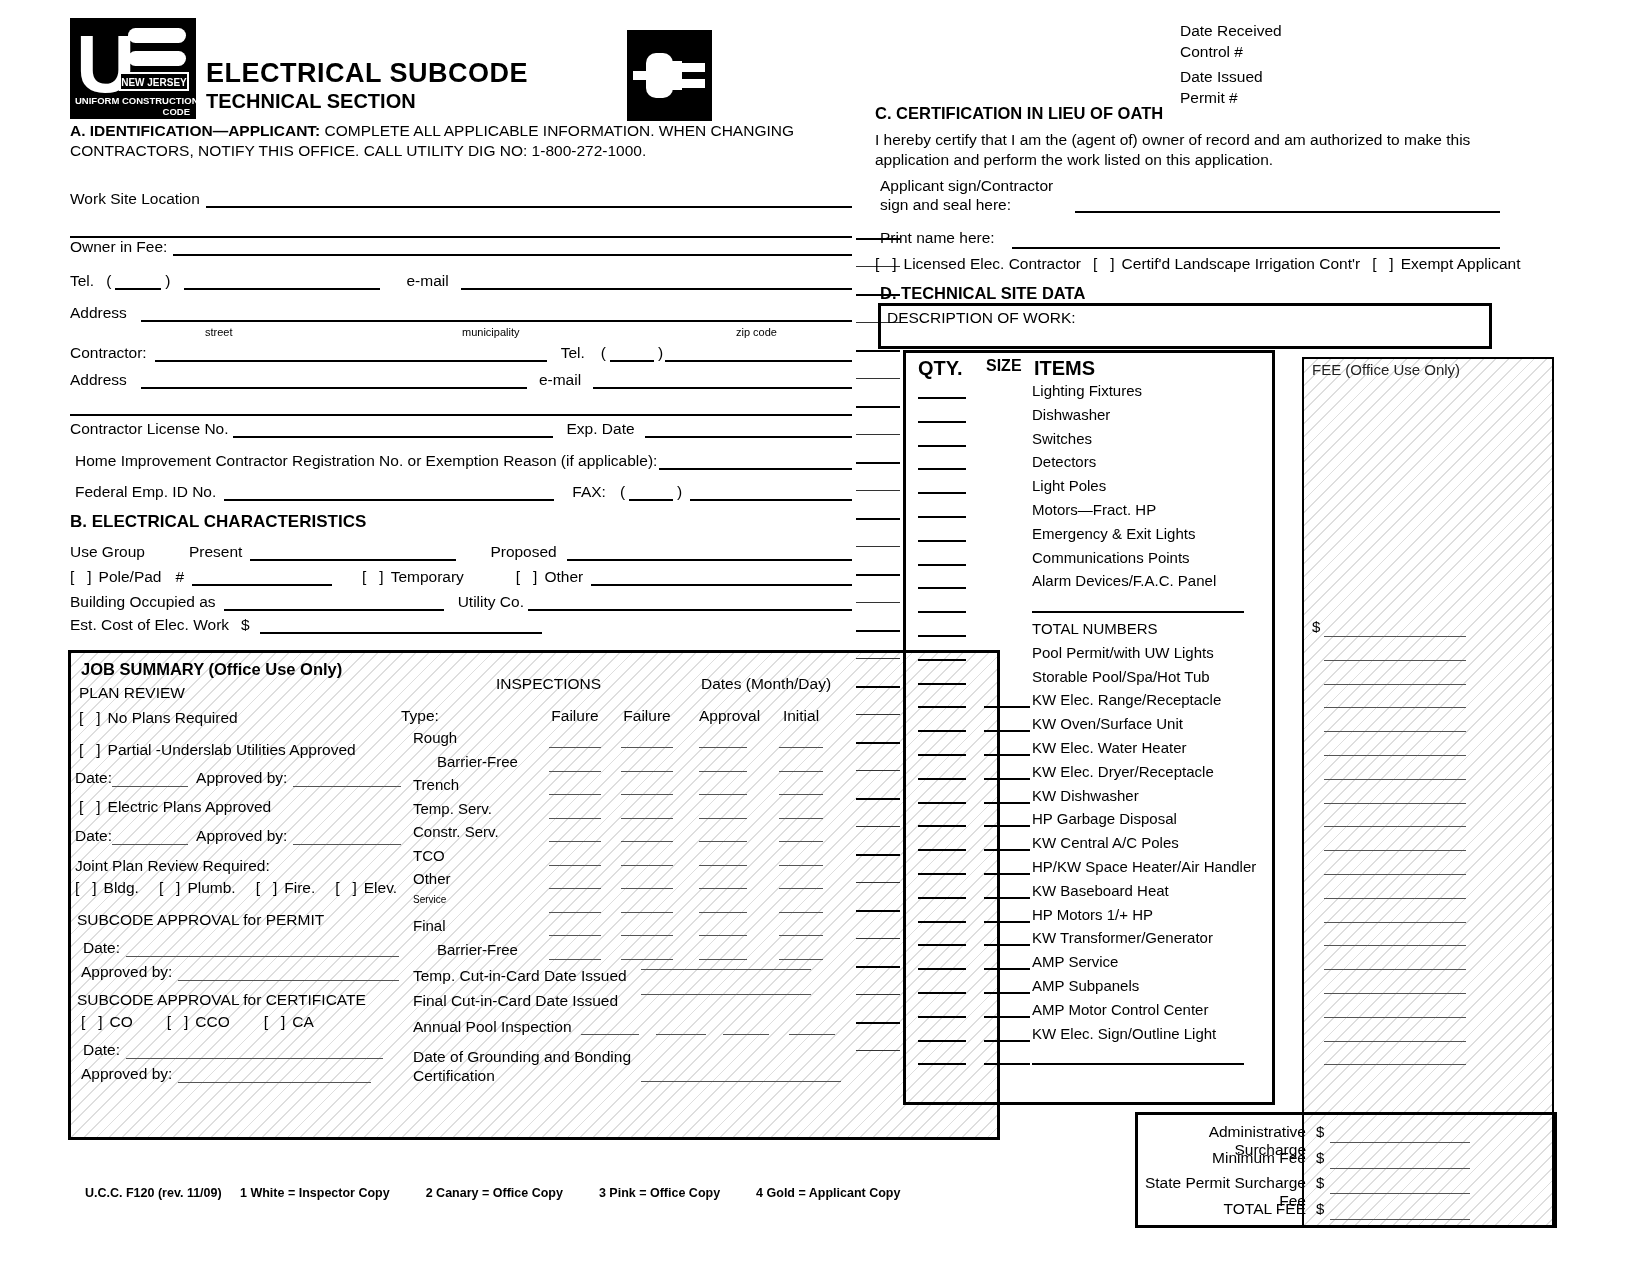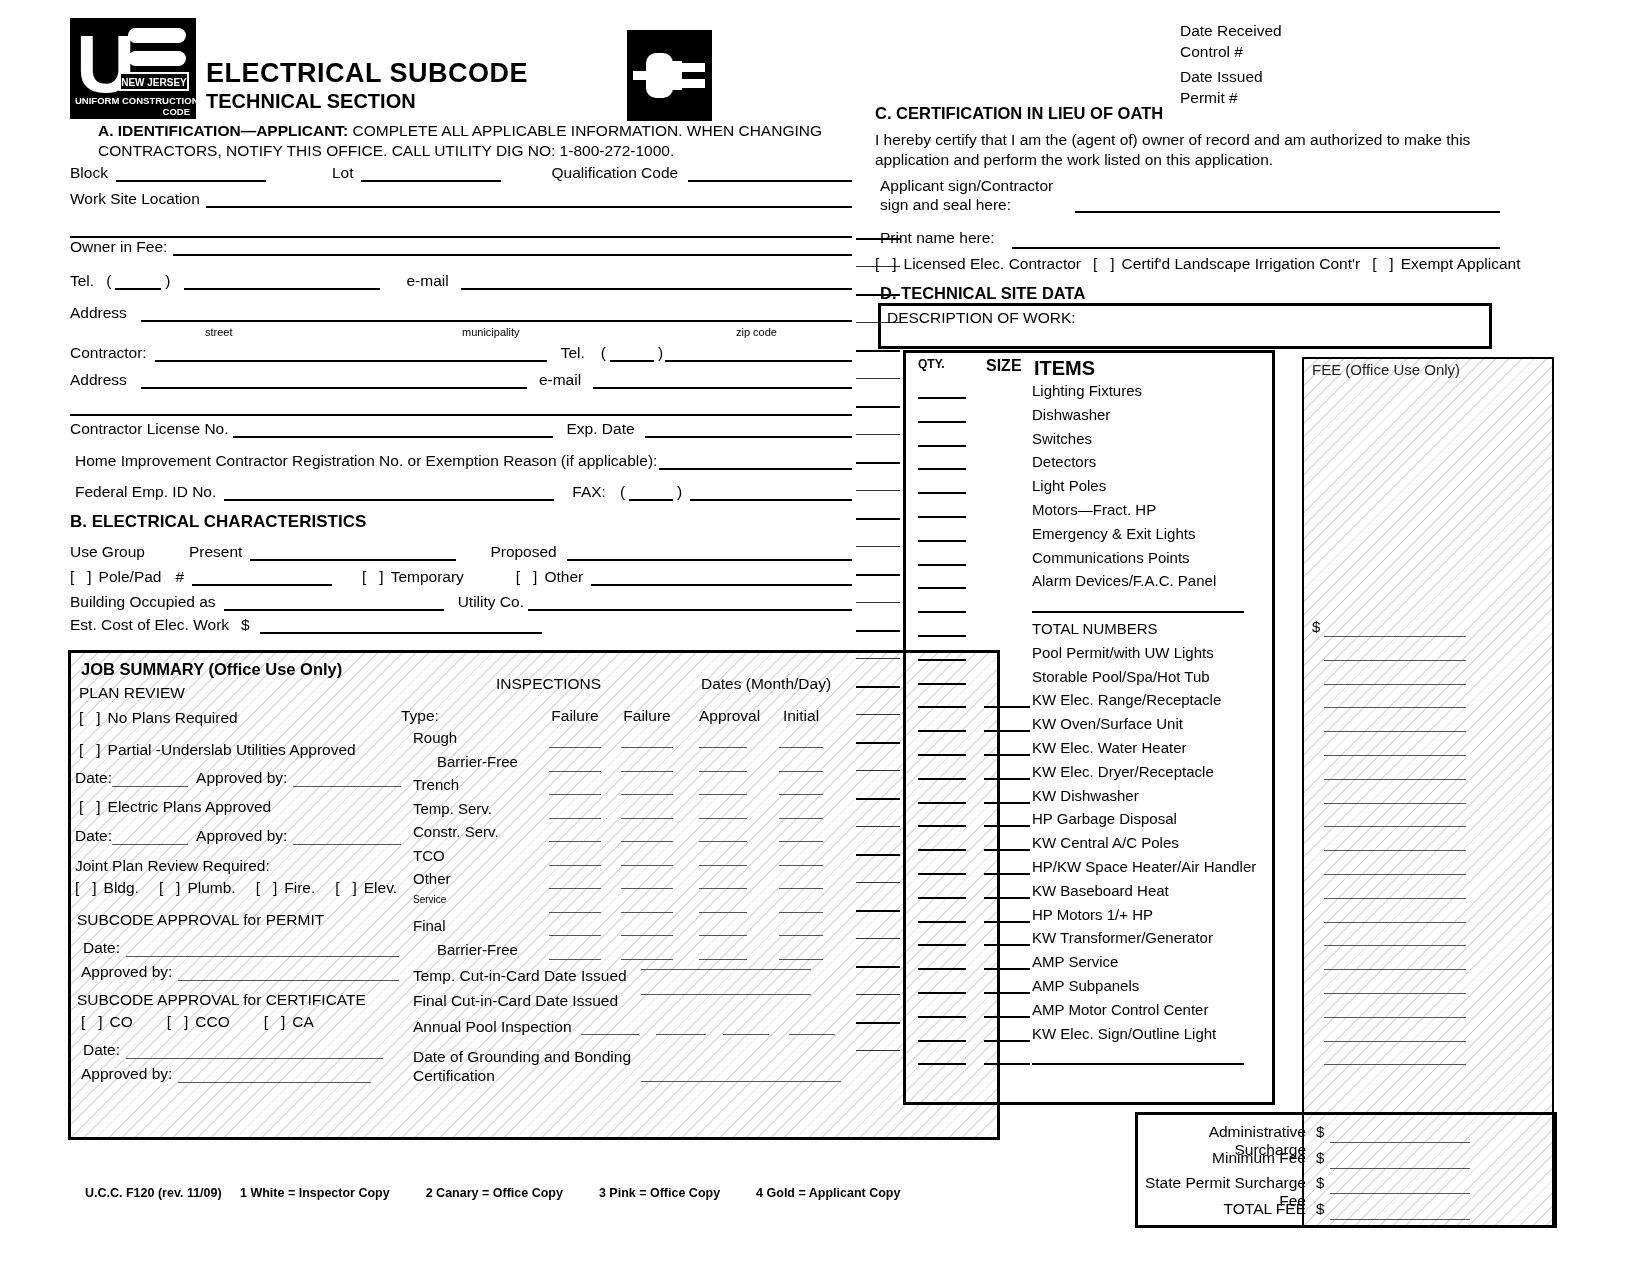--- a/index.html
+++ b/index.html
@@ -58,32 +58,24 @@
       <rect x="54" y="33" width="24" height="9" fill="#fff"></rect>
       <rect x="54" y="49" width="24" height="9" fill="#fff"></rect>
     </svg>
   </div>
 
   <div class="abs" style="left:1180px;top:22px;">Date Received</div>
   <div class="abs" style="left:1180px;top:43px;">Control #</div>
   <div class="abs" style="left:1180px;top:68px;">Date Issued</div>
   <div class="abs" style="left:1180px;top:89px;">Permit #</div>
 
-  <div class="abs" style="left:70px;top:121px;width:790px;line-height:19.5px;margin-left:28px;">
+  <div class="abs" style="left:70px;top:121px;width:790px;line-height:19.5px;">
     <span class="b">A. IDENTIFICATION—APPLICANT:</span><span> COMPLETE ALL APPLICABLE INFORMATION. WHEN CHANGING CONTRACTORS, NOTIFY THIS OFFICE. CALL UTILITY DIG NO: 1-800-272-1000.</span>
   </div>
 
-  <div class="row" style="left:70px;top:160px;width:782px;height:22px;">
-    <span class="lbl">Block</span>
-    <span class="line" style="width:150px;margin-left:8px;"></span>
-    <span class="lbl" style="margin-left:66px;">Lot</span>
-    <span class="line" style="width:140px;margin-left:8px;"></span>
-    <span class="lbl" style="margin-left:50px;">Qualification Code</span>
-    <span class="line fill" style="margin-left:10px;"></span>
-  </div>
 
   <div class="row" style="left:70px;top:186px;width:782px;height:22px;">
     <span class="lbl">Work Site Location</span>
     <span class="line fill" style="margin-left:6px;"></span>
   </div>
   <div class="fullline" style="left:70px;top:214px;width:782px;height:22px;"></div>
 
   <div class="row" style="left:70px;top:234px;width:782px;height:22px;">
     <span class="lbl">Owner in Fee:</span>
     <span class="line fill" style="margin-left:6px;"></span>
@@ -388,21 +380,21 @@
       <span class="opt"><span class="cb">[&nbsp;&nbsp;&nbsp;]</span><span>Exempt Applicant</span></span>
     </div>
 
   <div class="abs b" style="left:880px;top:284px;font-size:16.5px;">D.  TECHNICAL SITE DATA</div>
 
   <div class="box" style="left:878px;top:303px;width:614px;height:46px;">
     <div class="abs" style="left:6px;top:3px;font-size:15.5px;">DESCRIPTION OF WORK:</div>
   </div>
 
   <div class="box" style="left:903px;top:350px;width:372px;height:755px;">
-    <div class="abs b" style="left:12px;top:4px;font-size:12px;">QTY.</div>
+    <div class="abs b" style="left:12px;top:4px;font-size:20px;">QTY.</div>
     <div class="abs b" style="left:80px;top:4px;font-size:16px;">SIZE</div>
     <div class="abs b" style="left:128px;top:4px;font-size:20px;">ITEMS</div>
     <div id="item-rows">
         <div class="itemrow" style="top: 26px;">
           <div class="qtyline"></div>
           <div class="itemlbl">Lighting Fixtures</div>
         </div>
         <div class="itemrow" style="top: 49.8px;">
           <div class="qtyline"></div>
           <div class="itemlbl">Dishwasher</div>

